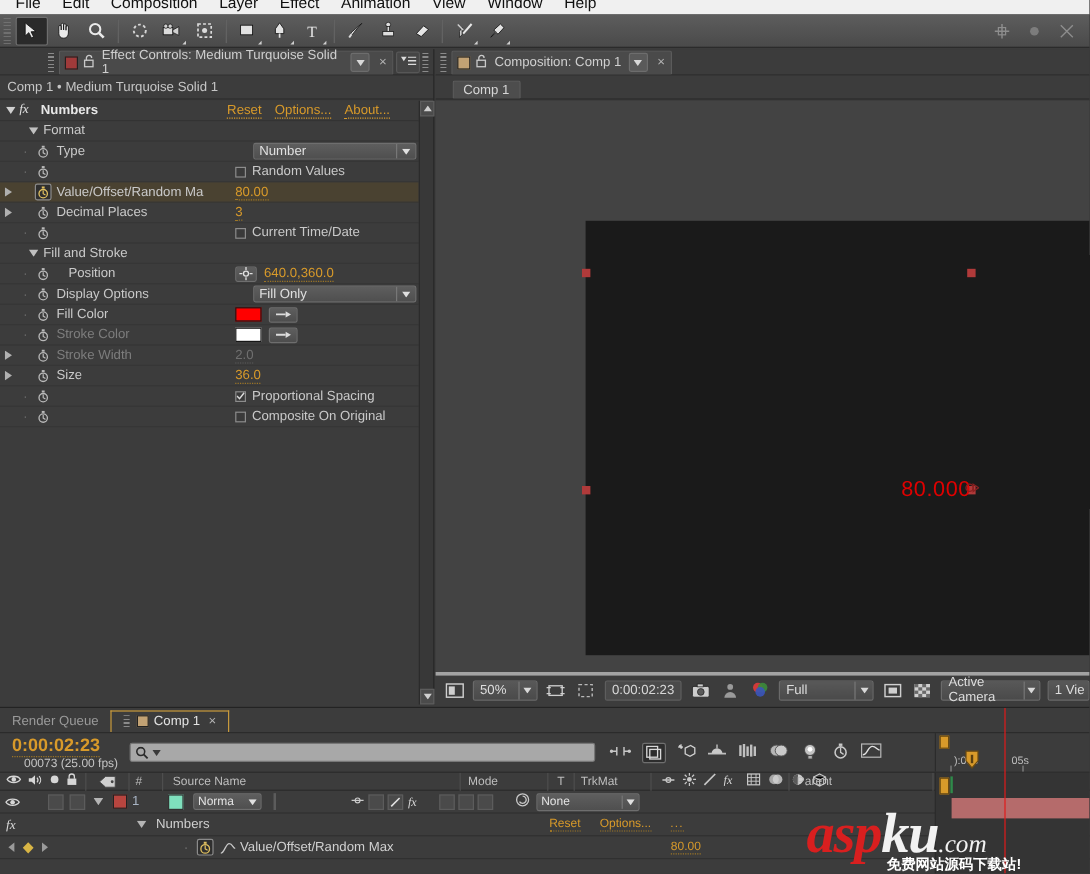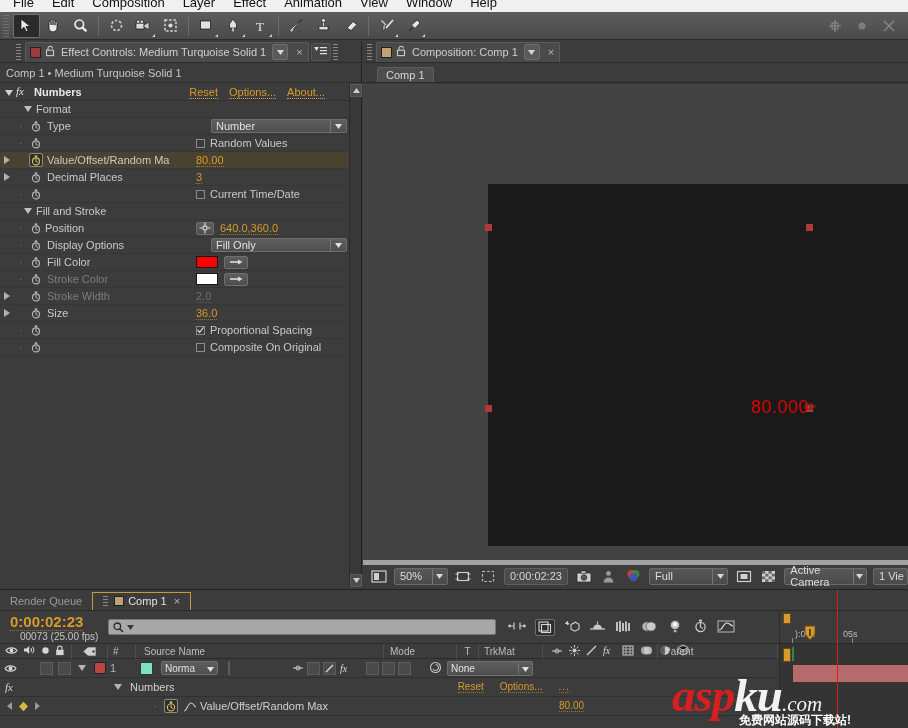--- a/index.html
+++ b/index.html
@@ -41,21 +41,21 @@
   .tbtn svg { display:block; }
   .tsep { width:1px; height:20px; background:#3a3a3a; border-right:1px solid #6b6b6b; margin:0 4px; }
   .tbtn .corner { position:absolute; right:2px; bottom:1px; width:0;height:0;
     border-left:3px solid transparent; border-bottom:3px solid #cfcfcf;}
   .toolbar-right { margin-left:auto; display:flex; align-items:center; padding-right:6px; opacity:.55;}
 
   
   .ec-panel { position:absolute; left:0; top:41px; width:362px; height:546px;
     background:#3c3c3c; border-right:1px solid #232323;}
   .panel-tabbar { height:22px; background:#3c3c3c; display:flex; align-items:center;
-      border-bottom:1px solid #2b2b2b; }
+      border-bottom:1px solid #2b2b2b;padding-left:24px; }
   .tab-grip { width:5px;height:16px;margin:0 4px 0 16px;
       background:repeating-linear-gradient(to bottom,#8a8a8a 0 1px,transparent 1px 3px);}
   .tab-active { display:flex; align-items:center; height:20px;
       background:#4a4a4a; border:1px solid #5b5b5b; border-bottom:none; padding:0 0 0 4px;
       border-radius:2px 2px 0 0;}
   .tab-swatch { width:11px;height:11px;background:#a03a3a;border:1px solid #222; margin-right:4px;}
   .lockicon { margin-right:5px; }
   .tab-title { color:#cfcfcf; font-size:11px; padding-right:6px; }
   .tabdd { width:16px;height:16px;background:#5a5a5a;border:1px solid #6d6d6d;border-radius:2px;
       display:flex;align-items:center;justify-content:center;margin-right:3px;}
@@ -115,21 +115,21 @@
   .comp-subtab { background:#4d4d4d; border:1px solid #5e5e5e; border-bottom:none;
       padding:1px 8px; color:#d6d6d6; font-size:11px; border-radius:2px 2px 0 0;}
   .viewer { position:absolute; left:0; top:43px; right:0; bottom:27px; background:#434343;
       overflow:hidden;}
   .canvas { position:absolute; left:125px; top:100px; width:450px; height:362px; background:#1a1a1a;}
   .handle { position:absolute; width:7px;height:7px; background:#b03a3a;}
   .comp-text { position:absolute; color:#e00000; font-size:18px; letter-spacing:.5px; }
   .anchor { position:absolute; width:11px;height:11px; }
 
   .viewer-bar { position:absolute; left:0; right:0; bottom:0; height:27px;
-     background:#3c3c3c; border-top:5px solid #a3a3a3;
+     background:#3c3c3c; border-top:3px solid #a3a3a3;
      display:flex; align-items:center; gap:6px; padding-left:6px;}
   .vb-btn { height:17px; min-width:19px; display:flex;align-items:center;justify-content:center;
      color:#ccc;}
   .vb-field { height:17px; background:#4a4a4a; border:1px solid #5e5e5e; border-radius:2px;
      display:flex; align-items:center; color:#d8d8d8; font-size:11px; padding:0 4px;}
   .vb-dd { height:17px; background:linear-gradient(#585858,#4a4a4a); border:1px solid #6a6a6a;
      border-radius:2px; display:flex;align-items:center; color:#ddd; font-size:11px; padding-left:5px;}
   .vb-dd .ddarrow{ margin-left:auto;width:15px;height:15px;display:flex;align-items:center;
      justify-content:center;border-left:1px solid #777;}
   .timecode-vb { color:#d7d7d7; font-size:11px; }
@@ -482,21 +482,21 @@
           <div class="row rowwrap">
             <span class="c-arrow"></span>
             <span style="width:14px;display:flex;justify-content:center;color:#7d7d7d;font-size:9px">·</span>
             <span class="c-stop">
               <svg width="10" height="11" viewBox="0 0 10 11">
                 <circle cx="5" cy="6.4" r="3.5" fill="none" stroke="#b9b9b9" stroke-width="1.1"></circle>
                 <path d="M5 3.8 V6.4 L6.9 7.5" stroke="#b9b9b9" stroke-width="1" fill="none"></path>
                 <rect x="3.8" y="0.4" width="2.4" height="1.7" fill="#b9b9b9"></rect>
               </svg>
             </span>
-            <span class="lbl" style="margin-left:1px;max-width:126px">Position</span>
+            <span class="lbl" style="margin-left:13px;max-width:126px">Position</span>
             <span class="valcell">
               <span class="posbtn">
                 <svg width="12" height="12" viewBox="0 0 12 12">
                   <circle cx="6" cy="6" r="2.1" fill="none" stroke="#e0e0e0" stroke-width="1.1"></circle>
                   <path d="M6 0.5 V3 M6 9 V11.5 M0.5 6 H3 M9 6 H11.5" stroke="#e0e0e0" stroke-width="1.1"></path>
                 </svg>
               </span>
               <span class="val">640.0,360.0</span>
             </span>
           </div>

